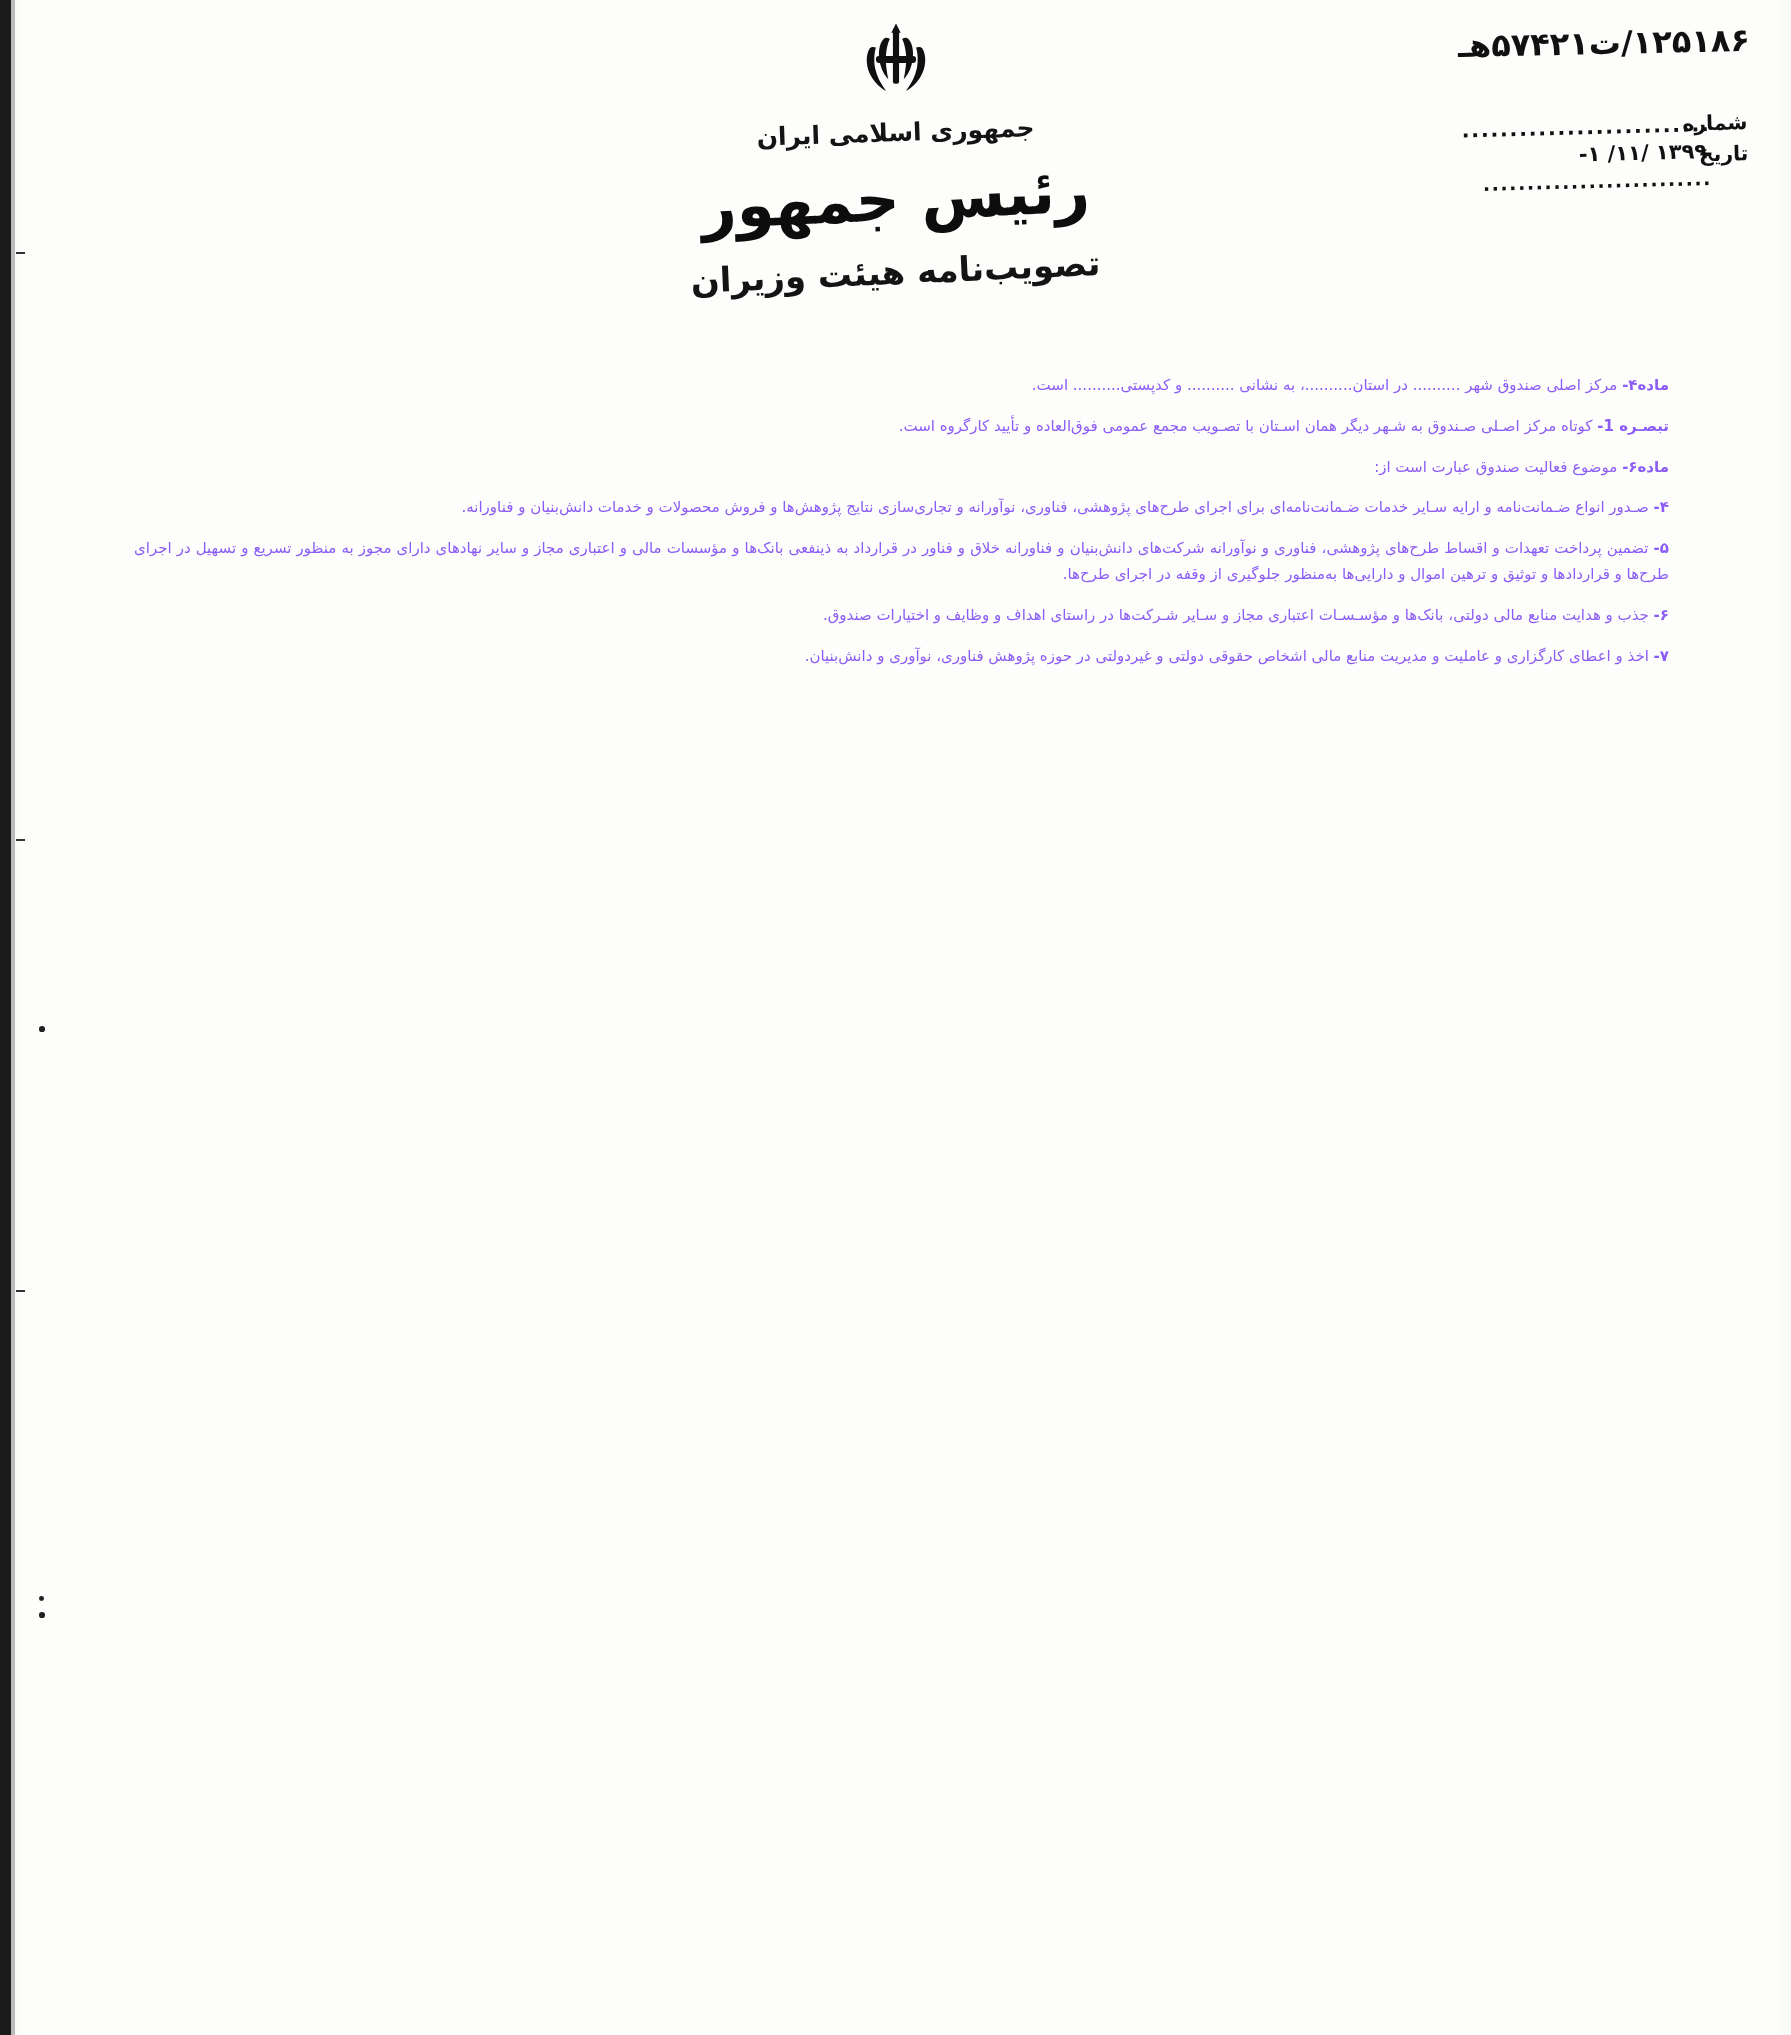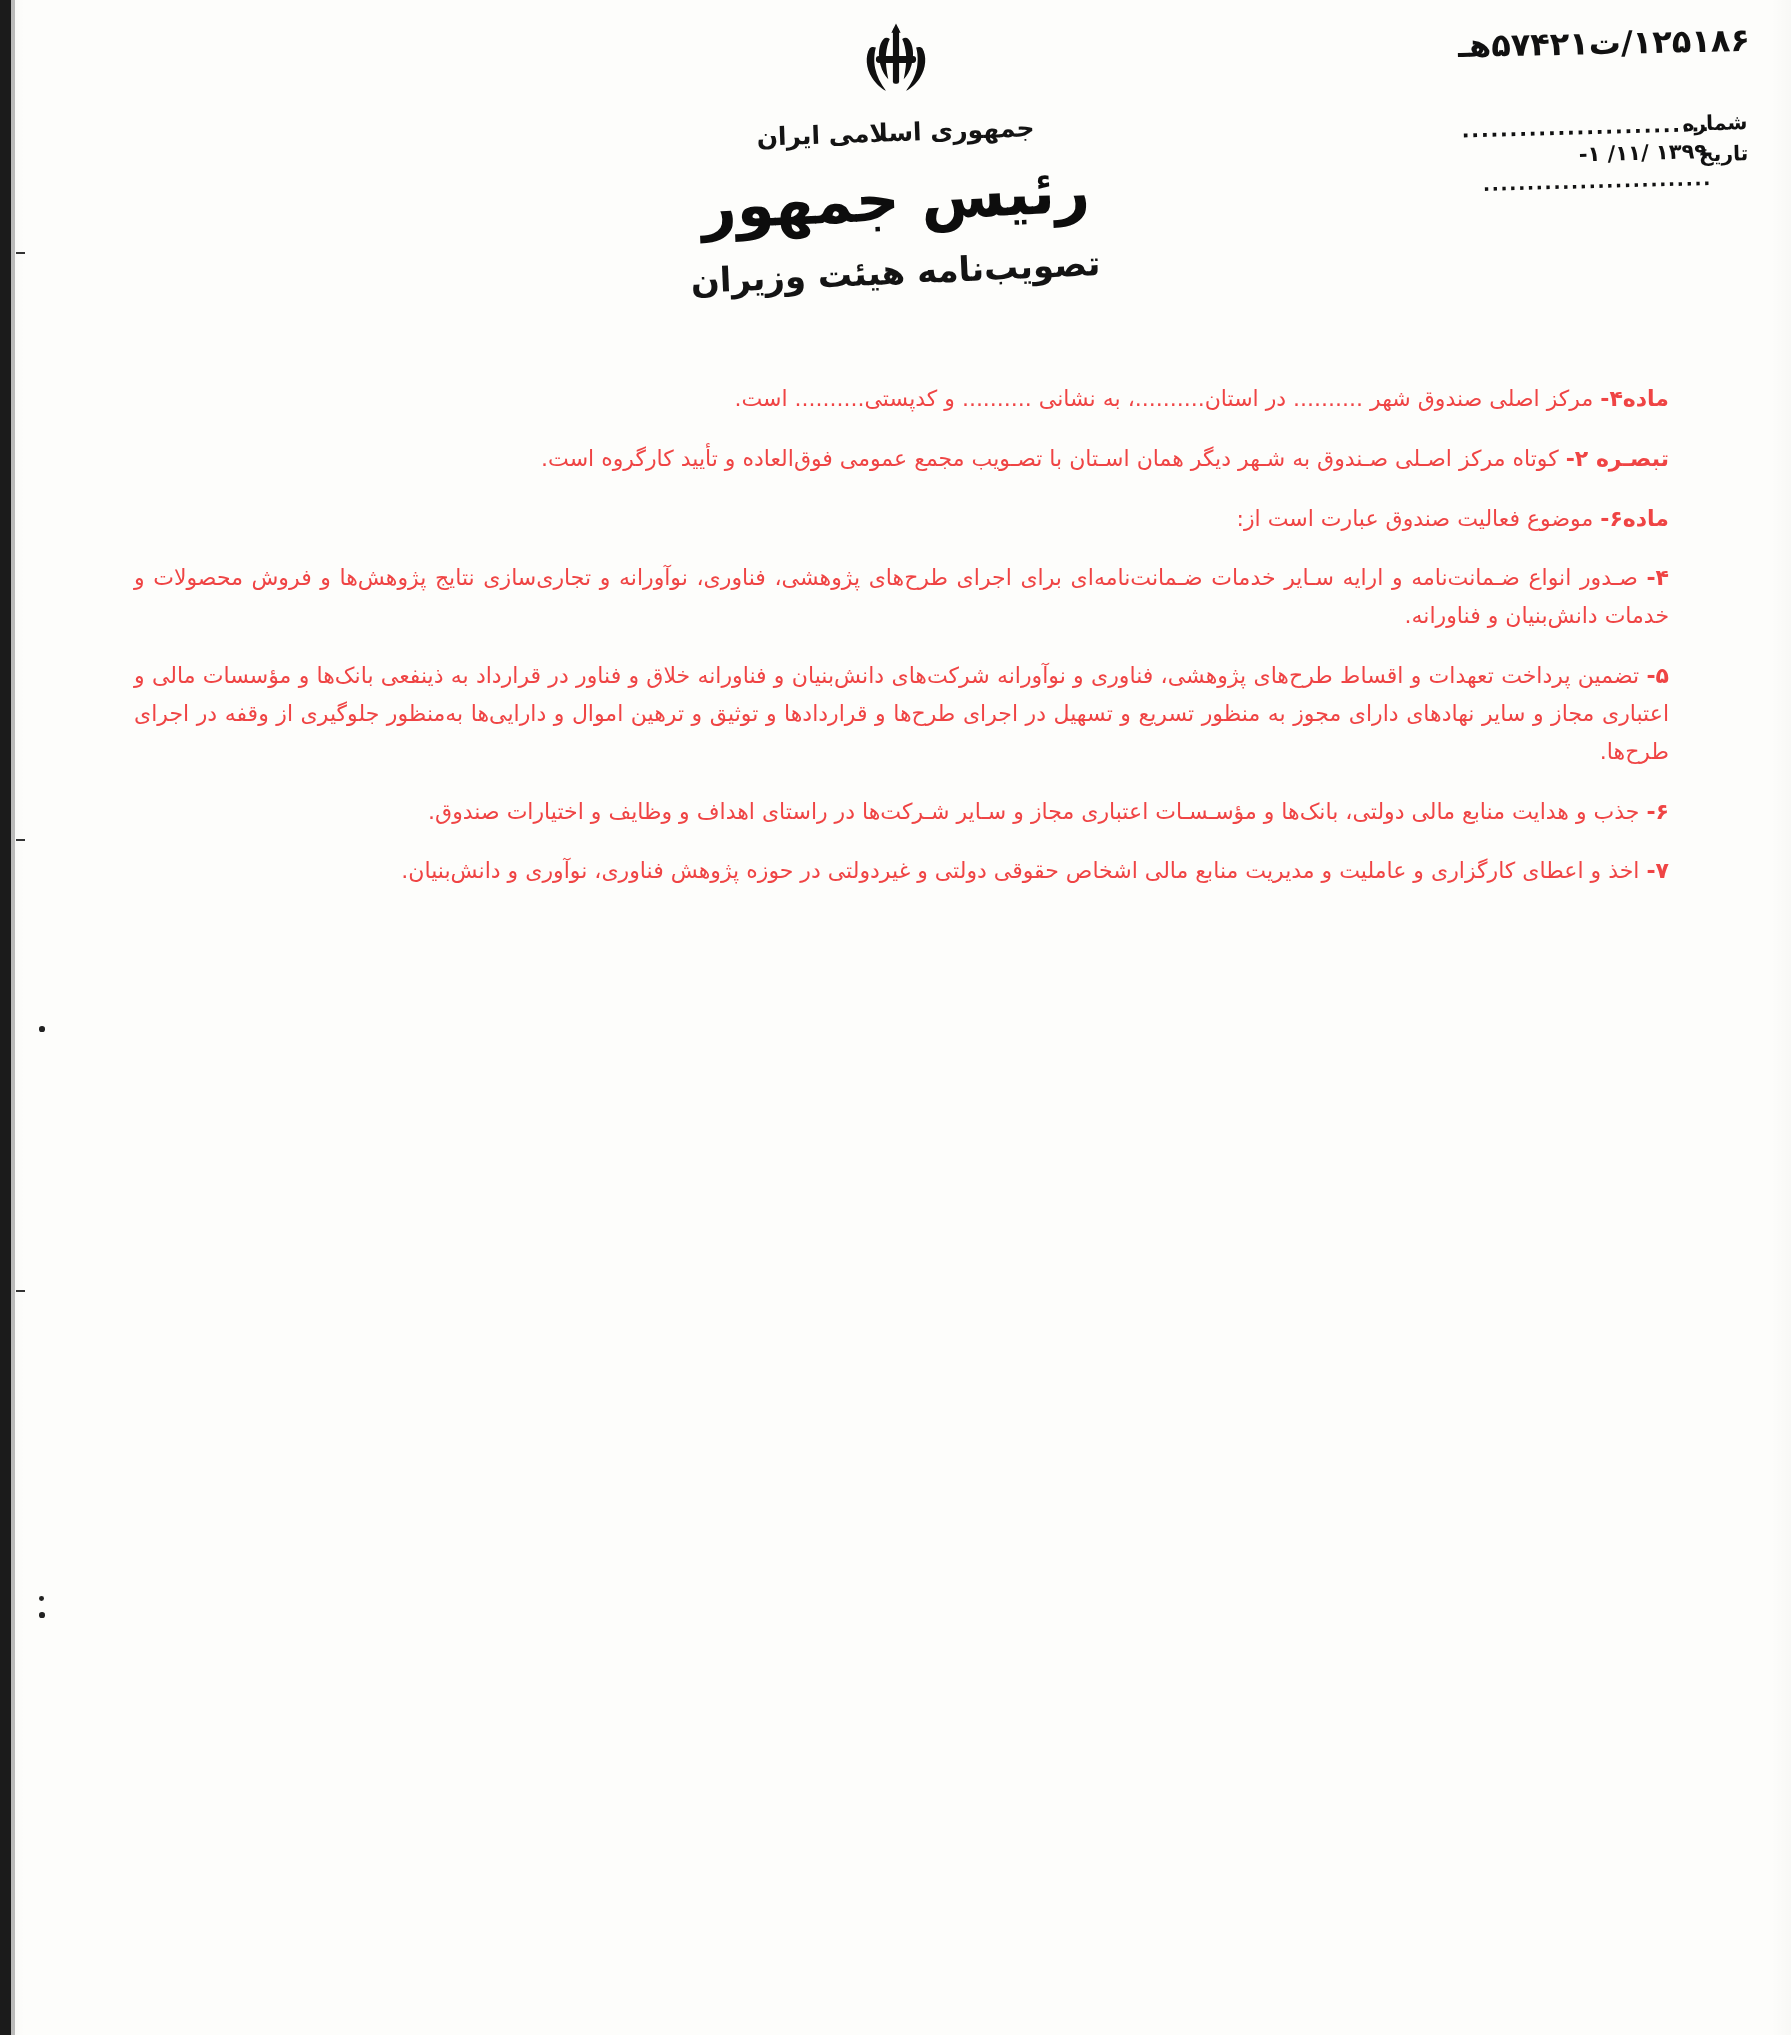--- a/index.html
+++ b/index.html
@@ -134,23 +134,23 @@
     transform: rotate(-2.5deg);
   }
   
   .body-text {
     position: absolute;
     top: 358px;
     right: 122px;
     left: 134px;
   }
   .para {
-    font-size: 22px;
+    font-size: 15px;
     line-height: 1.72;
-    color: #ef4444;
+    color: #8b5cf6;
     text-align: justify;
     margin-bottom: 6.5px;
     font-family: "DejaVu Sans", "Liberation Sans", sans-serif;
   }
   .para b { font-weight: 700; }
   .lead {
     font-weight: 700;
   }
   
   .speck {
@@ -218,21 +218,21 @@
   </div>
 
   <div class="body-text">
 
     <p class="para">
       <b class="lead">ماده۴-</b><span> مرکز اصلی صندوق شهر .......... در استان..........، به نشانی .......... و کدپستی.......... است.</span>
     </p>
 
 
     <p class="para">
-      <b class="lead">تبصـره ۲-</b><span> کوتاه مرکز اصـلی صـندوق به شـهر دیگر همان اسـتان با تصـویب مجمع عمومی فوق‌العاده و تأیید کارگروه است.</span>
+      <b class="lead">تبصـره 1-</b><span> کوتاه مرکز اصـلی صـندوق به شـهر دیگر همان اسـتان با تصـویب مجمع عمومی فوق‌العاده و تأیید کارگروه است.</span>
     </p>
 
 
     <p class="para">
       <b class="lead">ماده۶-</b><span> موضوع فعالیت صندوق عبارت است از:</span>
     </p>
 
 
 
 

